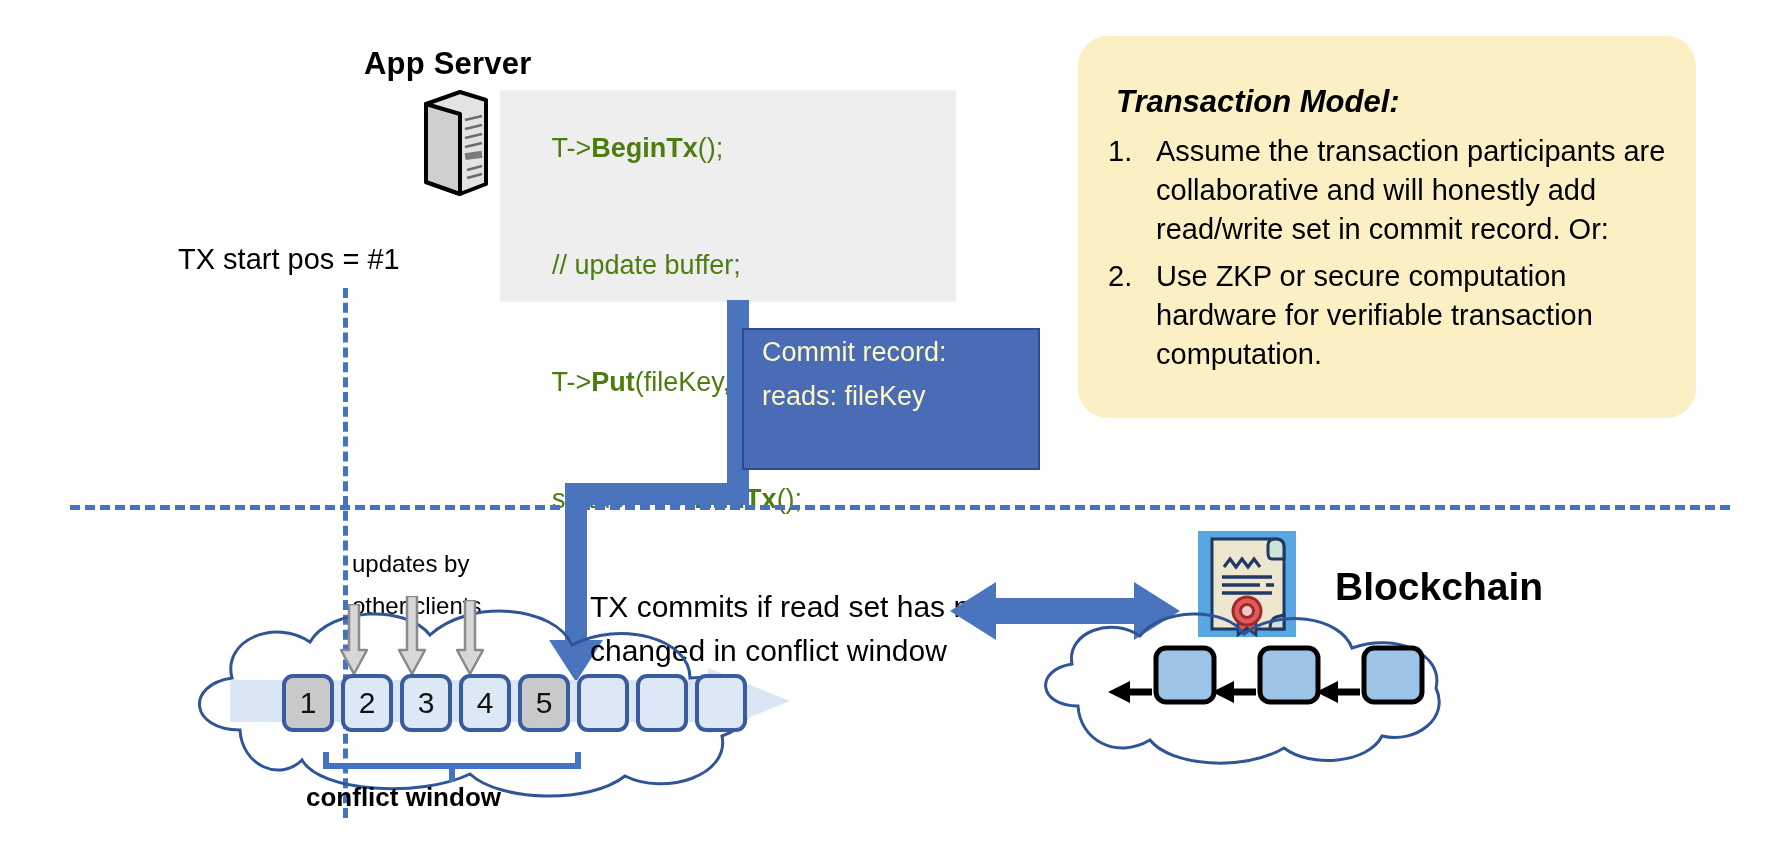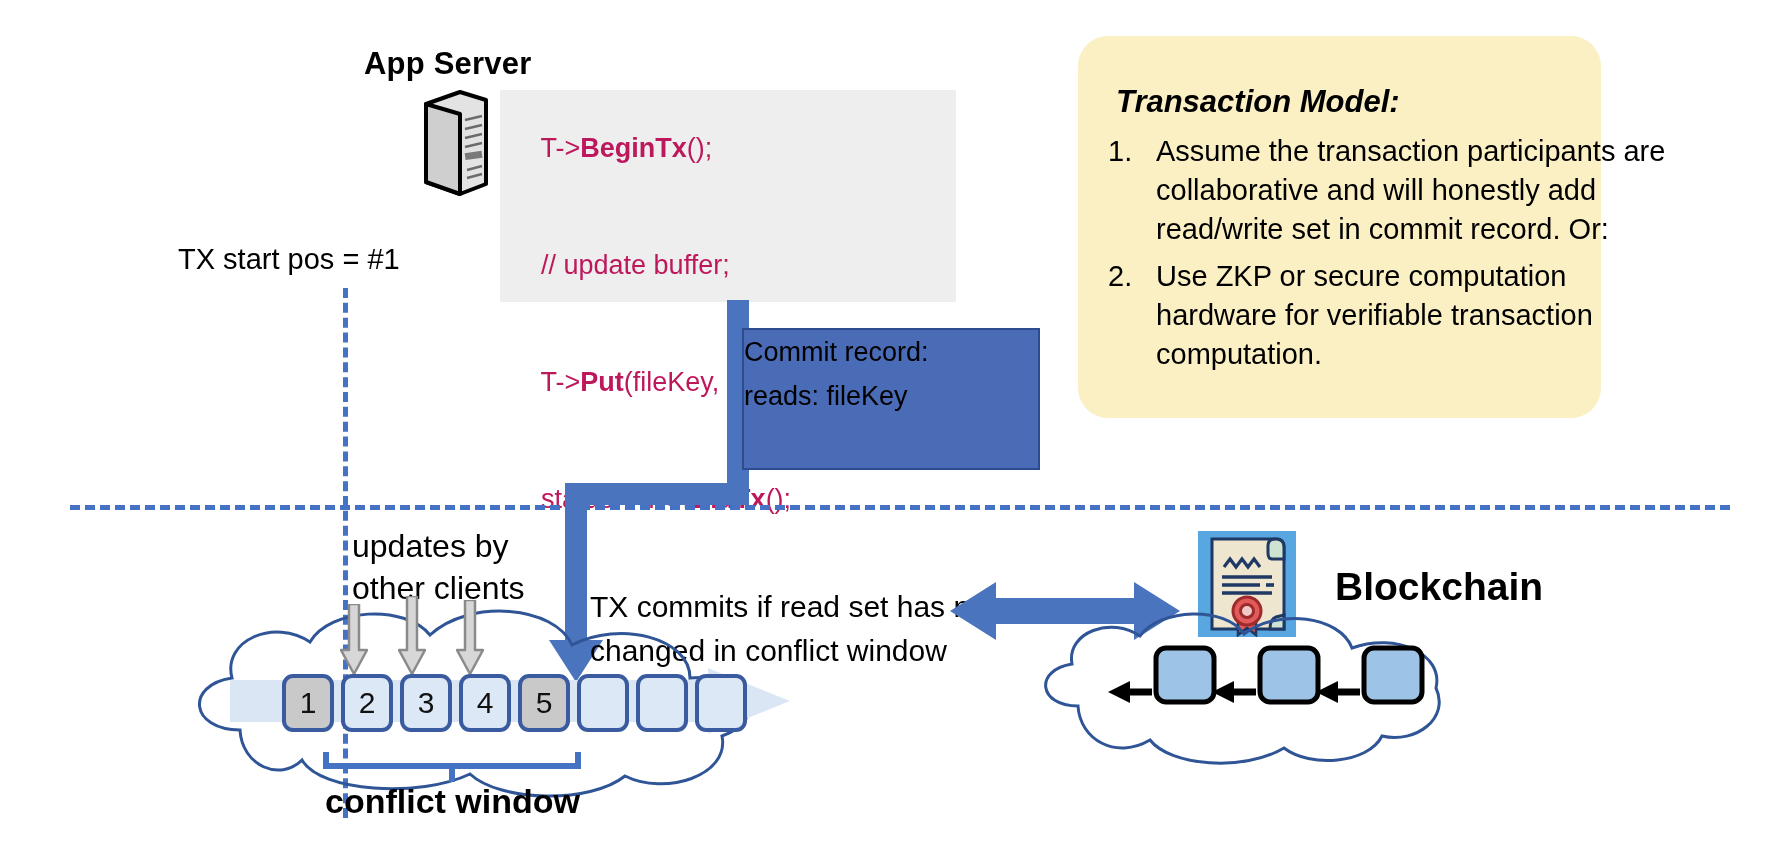--- a/index.html
+++ b/index.html
@@ -7,77 +7,77 @@
        font-family:"Liberation Sans","DejaVu Sans",sans-serif;color:#000;}
 
   .abs{position:absolute;}
 
   
   #app-server-title{left:364px;top:46px;font-size:31px;font-weight:bold;letter-spacing:.2px;}
 
   #server-icon{left:420px;top:88px;width:72px;height:110px;}
 
   #code-box{left:500px;top:90px;width:456px;height:212px;background:#eeeeee;}
-  #code-box .line{font-size:27px;line-height:39px;color:#be185d;white-space:pre;padding-left:11px;}
+  #code-box .line{font-size:27px;line-height:39px;color:#4d7c0f;white-space:pre;padding-left:22px;}
   #code-box .line b{font-weight:bold;}
 
   
   #tx-start-label{left:178px;top:243px;font-size:29px;}
 
   
   #tx-start-dash{left:343px;top:288px;width:0;height:530px;
       border-left:5px dashed #4472c4;}
 
   
   #divider-dash{left:70px;top:505px;width:1660px;height:0;
       border-top:5px dashed #4472c4;}
 
   
   #commit-box{left:742px;top:328px;width:294px;height:138px;
       background:#4a6bb5;border:2px solid #2f4b8f;}
-  #commit-box .cline{color:#000000;font-size:27px;line-height:44px;white-space:pre;}
+  #commit-box .cline{color:#fef9c3;font-size:27px;line-height:44px;padding-left:18px;white-space:pre;}
 
   
   #elbow-v1{left:727px;top:300px;width:22px;height:185px;background:#4a74bd;}
   #elbow-h {left:565px;top:483px;width:184px;height:22px;background:#4a74bd;}
   #elbow-v2{left:565px;top:483px;width:22px;height:178px;background:#4a74bd;}
   #elbow-head{left:549px;top:640px;width:0;height:0;
       border-left:27px solid transparent;border-right:27px solid transparent;
       border-top:42px solid #4a74bd;}
 
   
-  #updates-label{left:352px;top:525px;font-size:32px;line-height:42px;}
+  #updates-label{left:352px;top:543px;font-size:24px;line-height:42px;}
   #tx-commits-label{left:590px;top:585px;font-size:30px;line-height:44px;}
 
   
   #log-cloud{left:170px;top:590px;width:690px;height:210px;}
 
   
   #pale-arrow{left:230px;top:668px;width:560px;height:66px;}
 
   
   #log-row{left:282px;top:674px;display:flex;gap:7px;}
   .log-box{width:52px;height:58px;border:4px solid #3a5ba0;border-radius:11px;
       background:#dde8f7;display:flex;align-items:center;justify-content:center;
       font-size:30px;color:#111;box-sizing:border-box;}
   .log-box.filled{background:#c9c9c9;}
 
   
   #brace{left:322px;top:752px;width:260px;height:30px;}
-  #conflict-label{left:325px;top:782px;font-size:34px;font-weight:bold;}
+  #conflict-label{left:306px;top:782px;font-size:26px;font-weight:bold;}
 
   
   #dbl-arrow{left:950px;top:580px;width:230px;height:62px;}
   #cert-icon{left:1198px;top:531px;width:98px;height:106px;}
   #blockchain-label{left:1335px;top:565px;font-size:39px;font-weight:bold;}
   #chain-cloud{left:1030px;top:610px;width:420px;height:160px;}
   #chain-row{left:1108px;top:640px;width:340px;height:70px;}
 
   
-  #tx-model-card{left:1078px;top:36px;width:523px;height:382px;
+  #tx-model-card{left:1078px;top:36px;width:618px;height:382px;
       background:#fbefc4;border-radius:30px;}
   #tx-model-title{position:absolute;left:38px;top:48px;font-size:31px;
       font-style:italic;font-weight:bold;}
   #tx-model-list{position:absolute;left:30px;top:96px;width:560px;margin:0;padding:0;
       list-style:none;}
   #tx-model-list li{display:flex;font-size:29px;line-height:39px;margin-bottom:8px;}
   #tx-model-list .num{width:48px;flex:none;}
   #tx-model-list .txt{flex:1;}
 </style>
 </head>

